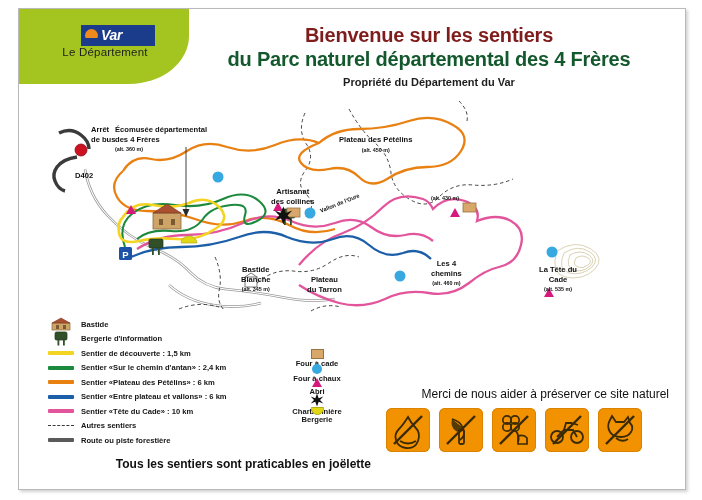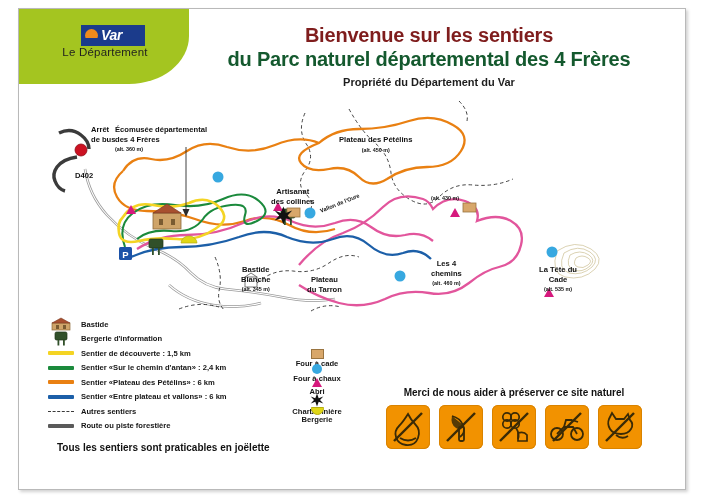--- a/index.html
+++ b/index.html
@@ -9,54 +9,54 @@
   
   .panel{position:absolute;left:18px;top:8px;width:666px;height:480px;background:#fff;
          border:1px solid #b9b9b9;box-shadow:2px 2px 3px rgba(0,0,0,.18);}
   .panel-inner{position:absolute;left:0;top:0;right:0;bottom:0;}
 
   
   .header-blob{position:absolute;left:0;top:0;width:170px;height:75px;background:#a4c520;
                border-bottom-right-radius:60px 48px;}
   .logo-box{position:absolute;left:36px;top:16px;width:100px;height:44px;}
   .logo-var{position:absolute;left:26px;top:0;width:62px;height:19px;background:#1b3b8b;
-            border:1px solid #1b3b8b;}
+            border:1px solid #1b3b8b;padding-left:10px;}
   .logo-sun{position:absolute;left:3px;top:3px;width:13px;height:13px;border-radius:50%;
             background:#f08a1c;}
   .logo-sun:after{content:"";position:absolute;left:-1px;top:9px;width:15px;height:5px;background:#1b3b8b;}
   .logo-vartext{position:absolute;left:19px;top:1px;color:#fff;font-weight:bold;font-size:14px;
                 font-style:italic;letter-spacing:-.3px;line-height:16px;}
   .logo-dept{position:absolute;left:0;top:21px;width:100px;text-align:center;color:#1f1f1f;
              font-weight:normal;font-size:11.5px;letter-spacing:.2px;}
 
   .title-wrap{position:absolute;left:175px;top:14px;width:470px;text-align:center;}
   .t1{color:#7f1d1d;font-weight:bold;font-size:20px;line-height:24px;letter-spacing:-.2px;}
   .t2{color:#14592e;font-weight:bold;font-size:20px;line-height:24px;letter-spacing:-.2px;}
   .t3{color:#1d1d1d;font-weight:bold;font-size:11px;margin-top:5px;}
 
   .mapzone{position:absolute;left:0;top:78px;width:666px;height:230px;}
   .legend{position:absolute;left:22px;top:308px;width:330px;height:160px;}
   .symbols{position:absolute;left:228px;top:340px;width:140px;}
   .preserve{position:absolute;left:340px;top:378px;width:310px;text-align:center;}
-  .preserve-title{font-size:10px;font-weight:bold;color:#111;}
+  .preserve-title{font-size:12px;font-weight:normal;color:#111;text-align:right;}
   .picto-row{display:flex;justify-content:center;gap:9px;margin-top:7px;}
   .picto{width:44px;height:44px;background:#f29200;border-radius:6px;position:relative;
          box-shadow:0 0 0 1px #d98300 inset;}
   .picto svg{position:absolute;left:0;top:0;}
 
   
   .lg-row{display:flex;align-items:center;height:14.5px;}
   .lg-key{width:40px;display:flex;align-items:center;justify-content:center;}
   .lg-label{font-size:7.6px;color:#151515;font-weight:bold;white-space:nowrap;}
   .swatch{width:26px;height:3.6px;border-radius:1px;}
   .dashline{width:26px;border-top:1.6px dashed #3a3a3a;}
   .sym-row{display:flex;align-items:center;height:14.5px;flex-direction:column;}
   .sym-key{width:22px;display:flex;align-items:center;justify-content:center;}
   .sym-label{font-size:7.6px;color:#151515;font-weight:bold;white-space:nowrap;}
-  .joelette{margin-top:9px;margin-left:16px;font-size:10px;font-weight:bold;color:#111;}
+  .joelette{margin-top:9px;margin-left:1px;font-size:12px;font-weight:bold;color:#111;text-align:right;}
 
   .sq-cade{width:11px;height:8px;background:#d8a76a;border:1px solid #9a7440;}
   .circ-chaux{width:10px;height:10px;border-radius:50%;background:#37a8e0;}
   .tri-abri{width:0;height:0;border-left:5.5px solid transparent;border-right:5.5px solid transparent;
             border-bottom:9px solid #d6197d;}
   .bergerie{width:11px;height:6px;background:#e0d716;border-radius:0 0 7px 7px;border:1px solid #b6ae10;}
 
   
   .mlabel{position:absolute;font-size:7.6px;font-weight:bold;color:#111;line-height:9.5px;
           text-align:center;white-space:nowrap;}
@@ -290,20 +290,26 @@
         <div class="lg-label">Sentier «Plateau des Pétélins» : 6 km</div>
       </div>
 
       <div class="lg-row">
         <div class="lg-key">
           <div class="swatch" style="background:#1c5fa8"></div>
             </div>
         <div class="lg-label">Sentier «Entre plateau et vallons» : 6 km</div>
       </div>
 
+      <div class="lg-row">
+        <div class="lg-key">
+          <div class="swatch" style="background:#e2559c"></div>
+            </div>
+        <div class="lg-label">Sentier «Tête du Cade» : 10 km</div>
+      </div>
 
       <div class="lg-row">
         <div class="lg-key">
           <div class="dashline"></div>
             </div>
         <div class="lg-label">Autres sentiers</div>
       </div>
 
       <div class="lg-row">
         <div class="lg-key">

